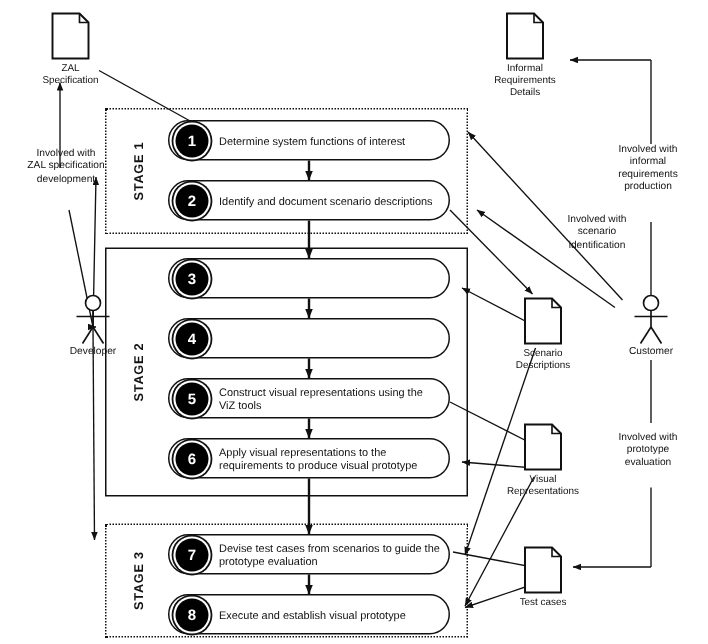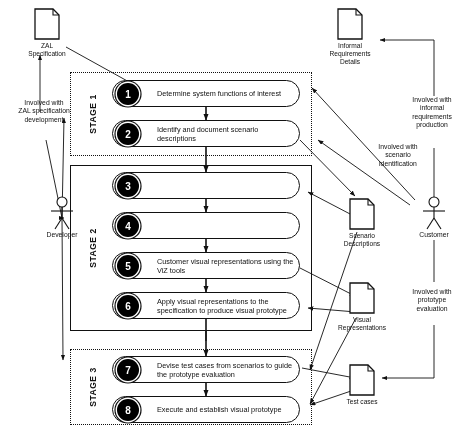--- a/index.html
+++ b/index.html
@@ -18,21 +18,21 @@
       font-size:8.5px;font-weight:bold;letter-spacing:.5px;white-space:nowrap;}
 
   
   .proc{position:absolute;box-sizing:border-box;height:27px;
         border:1.5px solid #111;border-radius:14px;background:#fff;}
   .proc .num{position:absolute;left:4px;top:2px;width:22px;height:22px;
         border-radius:50%;background:#000;color:#fff;
         font-size:10px;font-weight:bold;
         display:flex;align-items:center;justify-content:center;
         box-shadow:0 0 0 1.4px #fff, 0 0 0 2.6px #111;}
-  .proc .ptext{position:absolute;left:44px;right:5px;top:50%;
+  .proc .ptext{position:absolute;left:33px;right:5px;top:50%;
         transform:translateY(-50%);
         font-size:7.3px;line-height:9.2px;text-align:left;}
 
   
   .doc{position:absolute;}
   .doc .docicon{position:relative;width:26px;height:32px;margin:0 auto;}
   .doc .doclabel{font-size:6.6px;line-height:8px;text-align:center;margin-top:2px;
         white-space:pre-line;}
 
   
@@ -143,26 +143,26 @@
   <div class="proc" style="left:112px;top:172px;width:188px;">
     <div class="num">3</div>
   </div>
 
   <div class="proc" style="left:112px;top:212px;width:188px;">
     <div class="num">4</div>
   </div>
 
   <div class="proc" style="left:112px;top:252px;width:188px;">
     <div class="num">5</div>
-    <div class="ptext">Customer visual representations using the ViZ tools</div>
+    <div class="ptext">Construct visual representations using the ViZ tools</div>
   </div>
 
   <div class="proc" style="left:112px;top:292px;width:188px;">
     <div class="num">6</div>
-    <div class="ptext">Apply visual representations to the specification to produce visual prototype</div>
+    <div class="ptext">Apply visual representations to the requirements to produce visual prototype</div>
   </div>
 
   <div class="proc" style="left:112px;top:356px;width:188px;">
     <div class="num">7</div>
     <div class="ptext">Devise test cases from scenarios to guide the prototype evaluation</div>
   </div>
 
   <div class="proc" style="left:112px;top:396px;width:188px;">
     <div class="num">8</div>
     <div class="ptext">Execute and establish visual prototype</div>

